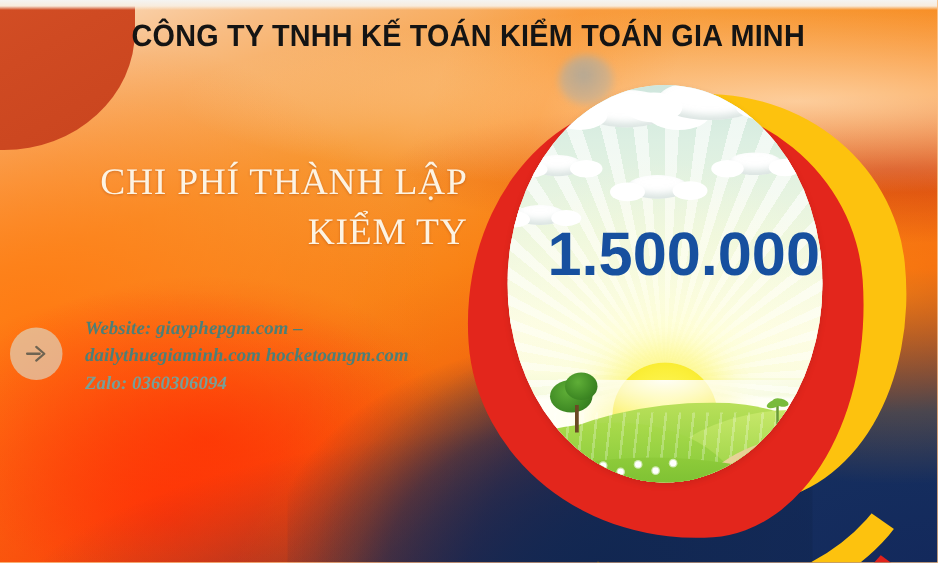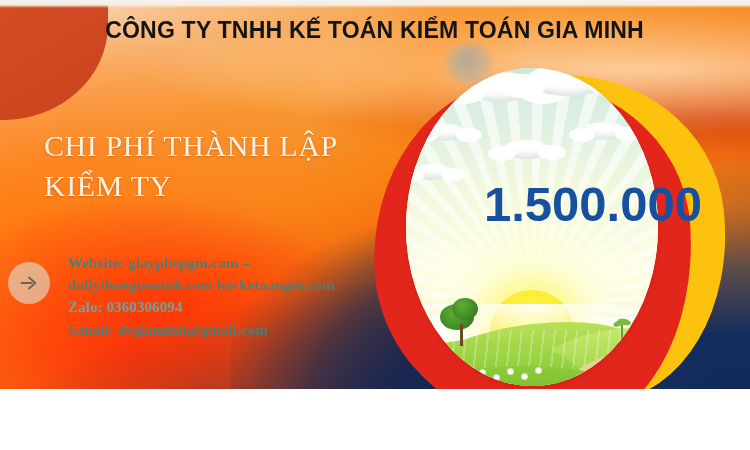--- a/index.html
+++ b/index.html
@@ -1,18 +1,18 @@
 <!DOCTYPE html>
 <html><head>
 <meta charset="utf-8">
 <style>
   html,body{margin:0;padding:0;}
   body{width:750px;height:450px;overflow:hidden;font-family:"Liberation Sans",sans-serif;}
 
-  .canvas{position:relative;width:750px;height:389px;overflow:hidden;background:#f6a14a;}
+  .canvas{position:relative;width:750px;height:450px;overflow:hidden;background:#f6a14a;}
 
   
   .bg-base{position:absolute;inset:0;
     background:
       radial-gradient(ellipse 60% 70% at 18% 92%, #ff3b0a 0%, rgba(255,59,10,0) 58%),
       radial-gradient(ellipse 70% 90% at 4% 60%, #ff7a12 0%, rgba(255,122,18,0) 62%),
       linear-gradient(160deg,#fbe3cd 0%,#f8bd84 12%,#f79a36 30%,#f8851a 48%,#ef5a0c 66%,#c9220a 80%,#3b1530 92%,#15254f 100%);
   }
   .bg-blue{position:absolute;left:0;right:0;bottom:0;height:280px;
     background:
@@ -47,29 +47,29 @@
   
   .bl-wash{position:absolute;left:230px;bottom:-20px;width:420px;height:190px;
     background:radial-gradient(ellipse at 60% 90%,rgba(17,38,80,.92) 0%,rgba(17,38,80,.55) 48%,rgba(17,38,80,0) 75%);}
 
   
   .header{position:absolute;left:0;top:6px;width:750px;height:48px;display:flex;align-items:center;justify-content:center;}
   .header-title{color:#141414;font-size:24.5px;font-weight:700;letter-spacing:.2px;
     font-family:"Liberation Sans",sans-serif;transform:scaleX(.94);white-space:nowrap;}
 
   
-  .headline{position:absolute;left:44px;top:126px;width:330px;text-align:left;
+  .headline{position:absolute;left:44px;top:126px;width:330px;text-align:right;
     font-family:"Liberation Serif",serif;color:#fdf3e2;font-size:30px;line-height:1.32;
     letter-spacing:.6px;text-shadow:0 1px 2px rgba(110,30,0,.30);}
   .headline .l2{display:block;}
 
   
   .contact{position:absolute;left:68px;top:252px;width:345px;
     font-family:"Liberation Serif",serif;font-size:15px;line-height:1.48;font-weight:700;
-    color:#4c7f77;letter-spacing:.1px;}
+    color:#4c7f77;letter-spacing:.1px;font-style:italic;}
   .contact .ln{display:block;}
   .contact .ln.light{color:#77a098;}
 
   
   .arrow-badge{position:absolute;left:8px;top:262px;width:42px;height:42px;border-radius:50%;
     background:rgba(222,212,190,.68);display:flex;align-items:center;justify-content:center;}
   .arrow-badge svg{display:block;}
 
   
   .art{position:absolute;left:368px;top:62px;width:360px;height:388px;}
@@ -156,21 +156,21 @@
   .tree-sm .trunk{left:8px;top:12px;width:2px;height:14px;}
   .palm{position:absolute;left:208px;top:250px;width:16px;height:26px;}
   .palm .trunk{position:absolute;left:7px;top:5px;width:2px;height:21px;background:#6a9a3a;}
   .palm .frond{position:absolute;width:13px;height:6px;border-radius:50%;background:#79bb3c;}
 
   
   .flowers{position:absolute;left:18px;top:300px;width:130px;height:22px;}
   .fl{position:absolute;width:5px;height:5px;border-radius:50%;background:#ffffff;
      box-shadow:0 0 0 1px rgba(255,255,255,.6);}
   .fl.y{background:#ffe94a;}
-  .price-wrap{position:absolute;left:24px;top:118px;width:310px;text-align:right;z-index:6;}
+  .price-wrap{position:absolute;left:24px;top:118px;width:310px;text-align:center;z-index:6;}
   .price-txt{font-family:"Liberation Sans",sans-serif;font-weight:700;font-size:49px;
     color:#17509f;letter-spacing:0px;line-height:1;}
 
   
   .red-band{position:absolute;left:-6px;top:168px;width:344px;height:248px;
     border-radius:50%;
     border:30px solid #e0221b;border-color:transparent transparent #e0221b transparent;
     transform:rotate(-9deg);pointer-events:none;}
   .yellow-band{position:absolute;left:34px;top:150px;width:300px;height:236px;
     border-radius:50%;
@@ -203,21 +203,20 @@
   <div class="arrow-badge">
     <svg width="22" height="22" viewBox="0 0 24 24" aria-hidden="true">
       <path d="M4 12h11M12 6l7 6-7 6" fill="none" stroke="#6f6452" stroke-width="2" stroke-linecap="round" stroke-linejoin="round"></path>
     </svg>
   </div>
 
   <div class="contact">
     <span class="ln">Website: giayphepgm.com –</span>
     <span class="ln">dailythuegiaminh.com hocketoangm.com</span>
     <span class="ln light">Zalo: 0360306094</span>
-    <span class="ln">Gmail: dvgiaminh@gmail.com</span>
   </div>
 
   <div class="art">
 
     <div class="blob-yellow"></div>
     <div class="blob-red"></div>
 
     <div class="oval">
       <div class="sky"></div>
       <div class="rays"></div>

